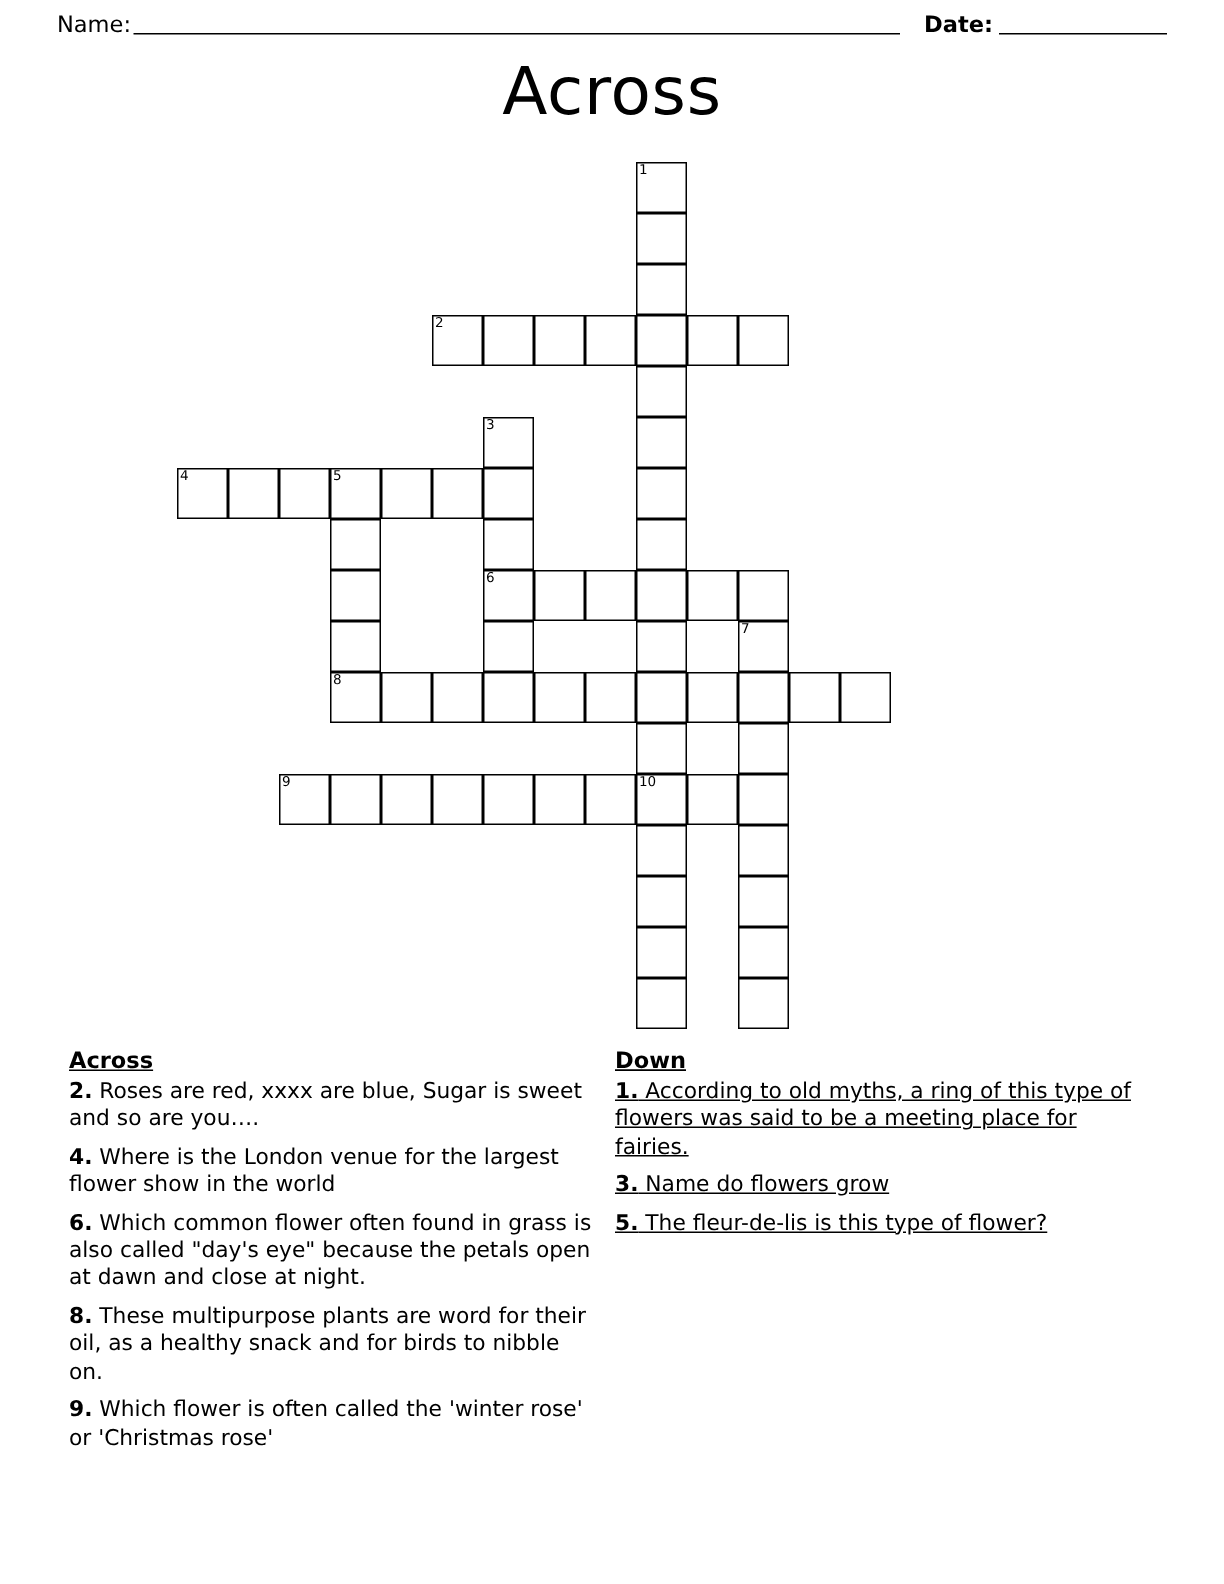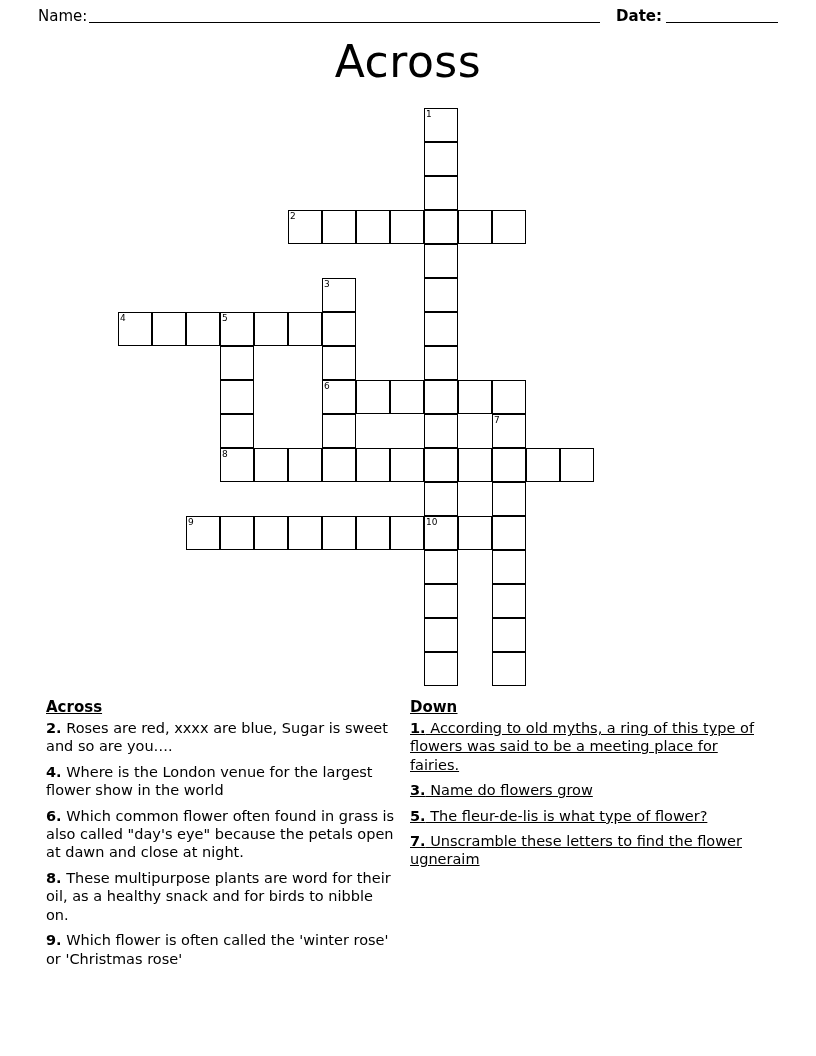--- a/index.html
+++ b/index.html
@@ -221,17 +221,16 @@
         <p class="clue"><b>6.</b><span> Which common flower often found in grass is also called "day's eye" because the petals open at dawn and close at night.</span></p>
         <p class="clue"><b>8.</b><span> These multipurpose plants are word for their oil, as a healthy snack and for birds to nibble on.</span></p>
         <p class="clue"><b>9.</b><span> Which flower is often called the 'winter rose' or 'Christmas rose'</span></p>
       </div>
   </div>
   <div class="clue-col down">
     <span class="clue-head">Down</span>
     <div id="down-list">
         <p class="clue"><b>1.</b><span> According to old myths, a ring of this type of flowers was said to be a meeting place for fairies.</span></p>
         <p class="clue"><b>3.</b><span> Name do flowers grow</span></p>
-        <p class="clue"><b>5.</b><span> The fleur-de-lis is what type of flower?</span></p>
-        <p class="clue"><b>7.</b><span> Unscramble these letters to find the flower ugneraim</span></p>
+        <p class="clue"><b>5.</b><span> The fleur-de-lis is this type of flower?</span></p>
       </div>
   </div>
 </div>
 
 </body></html>

